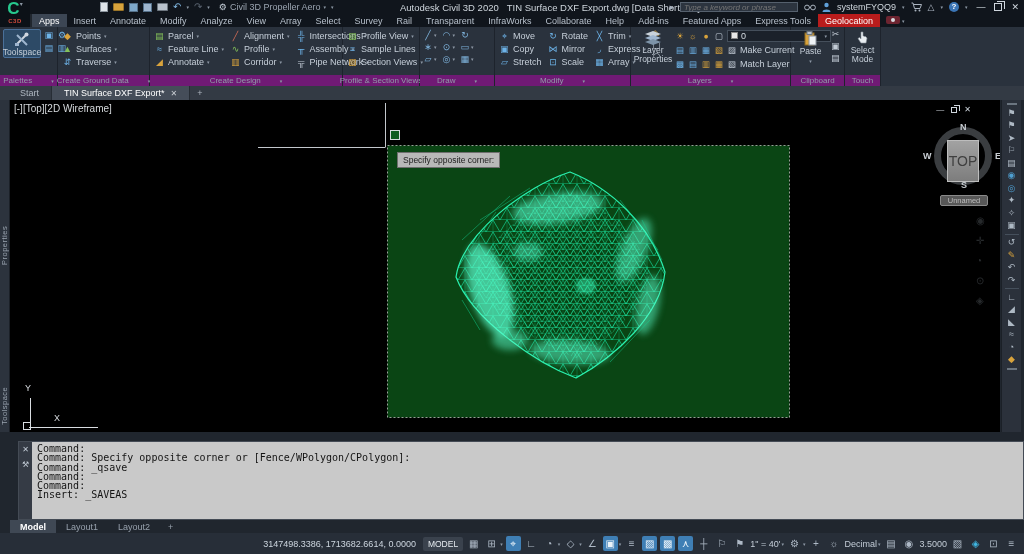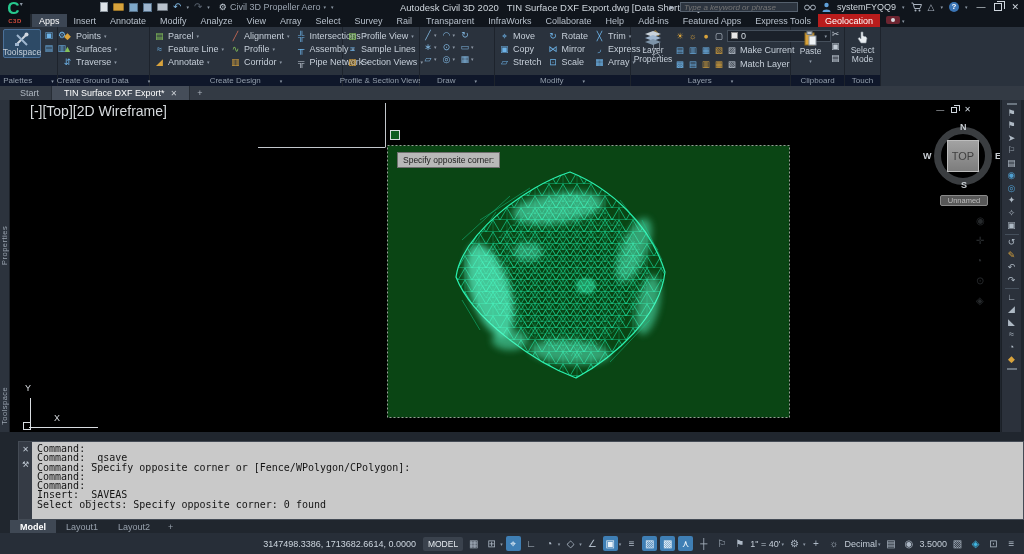--- a/index.html
+++ b/index.html
@@ -39,21 +39,21 @@
   .rtab{padding:0 7px;display:flex;align-items:center;cursor:pointer;white-space:nowrap}
   .rtab.t-active{background:#3c4654;color:#fff}
   .rtab.t-geo{background:#b91c1c;color:#fff}
   .geo-chip{width:14px;height:8px;background:#6d2430;border-radius:2px;margin:2px 2px 0 6px}
   .geo-dot{display:block;width:4px;height:4px;background:#d8dde2;border-radius:50%;margin:2px auto}
 
   
   #ribbon{position:absolute;left:0;top:27px;width:1024px;height:59px;background:#2a323d;display:flex}
   .panel{height:100%;border-right:1px solid #1d232c;display:flex;flex-direction:column;flex:0 0 auto}
   .pbody{flex:1;display:flex;padding:2px 3px;gap:4px;align-items:flex-start}
-  .ptitle{height:11px;background:#0f172a;color:#929daa;font-size:8px;display:flex;align-items:center;justify-content:center;gap:19px;white-space:nowrap}
+  .ptitle{height:11px;background:#701a75;color:#929daa;font-size:8px;display:flex;align-items:center;justify-content:center;gap:19px;white-space:nowrap}
   .ptitle .cr{font-size:5px}
   .ritem{display:flex;align-items:center;gap:3px;height:13px;font-size:9px;color:#c6cfd9;padding:0 1px;white-space:nowrap;cursor:pointer}
   .gi{width:11px;text-align:center;font-size:9px;line-height:10px}
   .cr{font-size:5px;color:#8d98a5}
   .ico-gold{color:#d9a33c}.ico-green{color:#84c15a}.ico-blue{color:#6db3e8}.ico-red{color:#cf6a55}.ico-gray{color:#c3ccd6}
   .bigbtn{width:38px;display:flex;flex-direction:column;align-items:center;gap:1px;font-size:8.5px;color:#c6cfd9;text-align:center;padding-top:2px;line-height:9px;cursor:pointer}
   .bigbtn.hl{background:#2d4a66;border:1px solid #4a7099;border-radius:2px}
   .minigrid{display:grid;grid-template-columns:12px 12px;grid-auto-rows:12px;gap:1px}
   .minigrid span{font-size:9px;color:#6db3e8;text-align:center;line-height:12px;cursor:pointer}
   .dgrid{display:grid;grid-template-columns:auto auto auto;gap:2px 5px;padding-top:1px}
@@ -72,30 +72,30 @@
   .ftab{display:flex;align-items:center;gap:6px;padding:0 12px;color:#aeb6c0;border-right:1px solid #272d35;cursor:pointer}
   .ftab.active{background:#454d59;color:#fff}
   .ftab .x{color:#c7ccd2;font-size:8px}
   .ftab-add{display:flex;align-items:center;padding:0 7px;color:#aeb6c0;cursor:pointer}
 
   
   #workarea{position:absolute;left:0;top:100px;width:1024px;height:332px}
   #leftstrip{position:absolute;left:0;top:0;width:10px;height:332px;background:#2c333d;border-right:1px solid #1b2027}
   .vtab{position:absolute;left:0;width:10px;color:#9aa4b0;font-size:7.5px;writing-mode:vertical-rl;transform:rotate(180deg);text-align:center;letter-spacing:.5px;cursor:pointer}
   #viewport{position:absolute;left:10px;top:0;width:990px;height:332px;background:#000;overflow:hidden}
-  #vplabel{position:absolute;left:20px;top:3px;color:#d6dadd;font-size:14px}
+  #vplabel{position:absolute;left:4px;top:3px;color:#d6dadd;font-size:10px}
   #vpwin{position:absolute;right:28px;top:5px;display:flex;gap:6px;align-items:center}
   #vpwin .winbtn{font-size:8px;padding:0 1px}
   #vpwin .win-restore{width:6px;height:6px}
   #vpwin .win-restore:before{width:5px;height:5px;left:2px;top:-3px}
   #tooltip{position:absolute;left:387px;top:52px;background:#b8b8b8;border:1px solid #6e6e6e;color:#1c1c1c;font-size:8.5px;padding:2px 5px;white-space:nowrap}
   
   #vcube-ring{position:absolute;left:924px;top:27px;width:58px;height:58px;border-radius:50%;border:7px solid #3a3d40;background:transparent}
   .vc-letter{position:absolute;color:#c9ced3;font-size:9px;font-weight:bold;cursor:pointer}
-  #vc-top{position:absolute;left:937px;top:40px;width:32px;height:32px;background:linear-gradient(180deg,#a2a2a2,#7d7d7d);border:1px solid #bdbdbd;color:#3f3f3f;font-size:11px;display:flex;align-items:center;justify-content:center;cursor:pointer}
+  #vc-top{position:absolute;left:937px;top:40px;width:32px;height:42px;background:linear-gradient(180deg,#a2a2a2,#7d7d7d);border:1px solid #bdbdbd;color:#3f3f3f;font-size:14px;display:flex;align-items:center;justify-content:center;cursor:pointer}
   #vc-name{position:absolute;left:930px;top:95px;width:48px;height:11px;background:#585858;border:1px solid #8a8a8a;color:#bdbdbd;font-size:7.5px;display:flex;align-items:center;justify-content:center;border-radius:2px}
   #ghostnav{position:absolute;left:966px;top:115px;display:flex;flex-direction:column;gap:9px;opacity:.18}
   #ghostnav span{color:#cfe0ef;font-size:10px}
   
   .ucslabel{position:absolute;color:#d9dde1;font-size:9px}
   
   #righttb{position:absolute;left:1001px;top:0;width:20px;height:332px;background:#2b313b;border-left:1px solid #1b2027;display:flex;flex-direction:column;align-items:center;padding-top:2px;gap:1.5px}
   #righttb .grip{width:10px;height:2px;border-top:1px solid #6b7580;border-bottom:1px solid #6b7580;margin:1px 0}
   #righttb span.ti{font-size:9px;color:#aeb9c4;line-height:11px;cursor:pointer}
   #righttb .tdiv{width:14px;height:1px;background:#454f5b;margin:1px 0}
@@ -658,26 +658,25 @@
 </div>
 
 <div id="cmdwin">
   <div id="cmdstrip">
     <span>✕</span>
     <span>⚒</span>
   </div>
   <div id="cmdmain">
     <div id="cmdhist">
       <div>Command:</div>
+      <div>Command: Specify opposite corner or [Fence/WPolygon/CPolygon]:</div>
       <div>Command: _qsave</div>
-      <div>Command: Specify opposite corner or [Fence/WPolygon/CPolygon]:</div>
       <div>Command:</div>
       <div>Command:</div>
       <div>Insert: _SAVEAS</div>
-      <div>Select objects: Specify opposite corner: 0 found</div>
     </div>
   </div>
 </div>
 
 <div id="layouttabs">
   <span class="ltab active">Model</span>
   <span class="ltab">Layout1</span>
   <span class="ltab">Layout2</span>
   <span class="ltab-add">+</span>
 </div>

